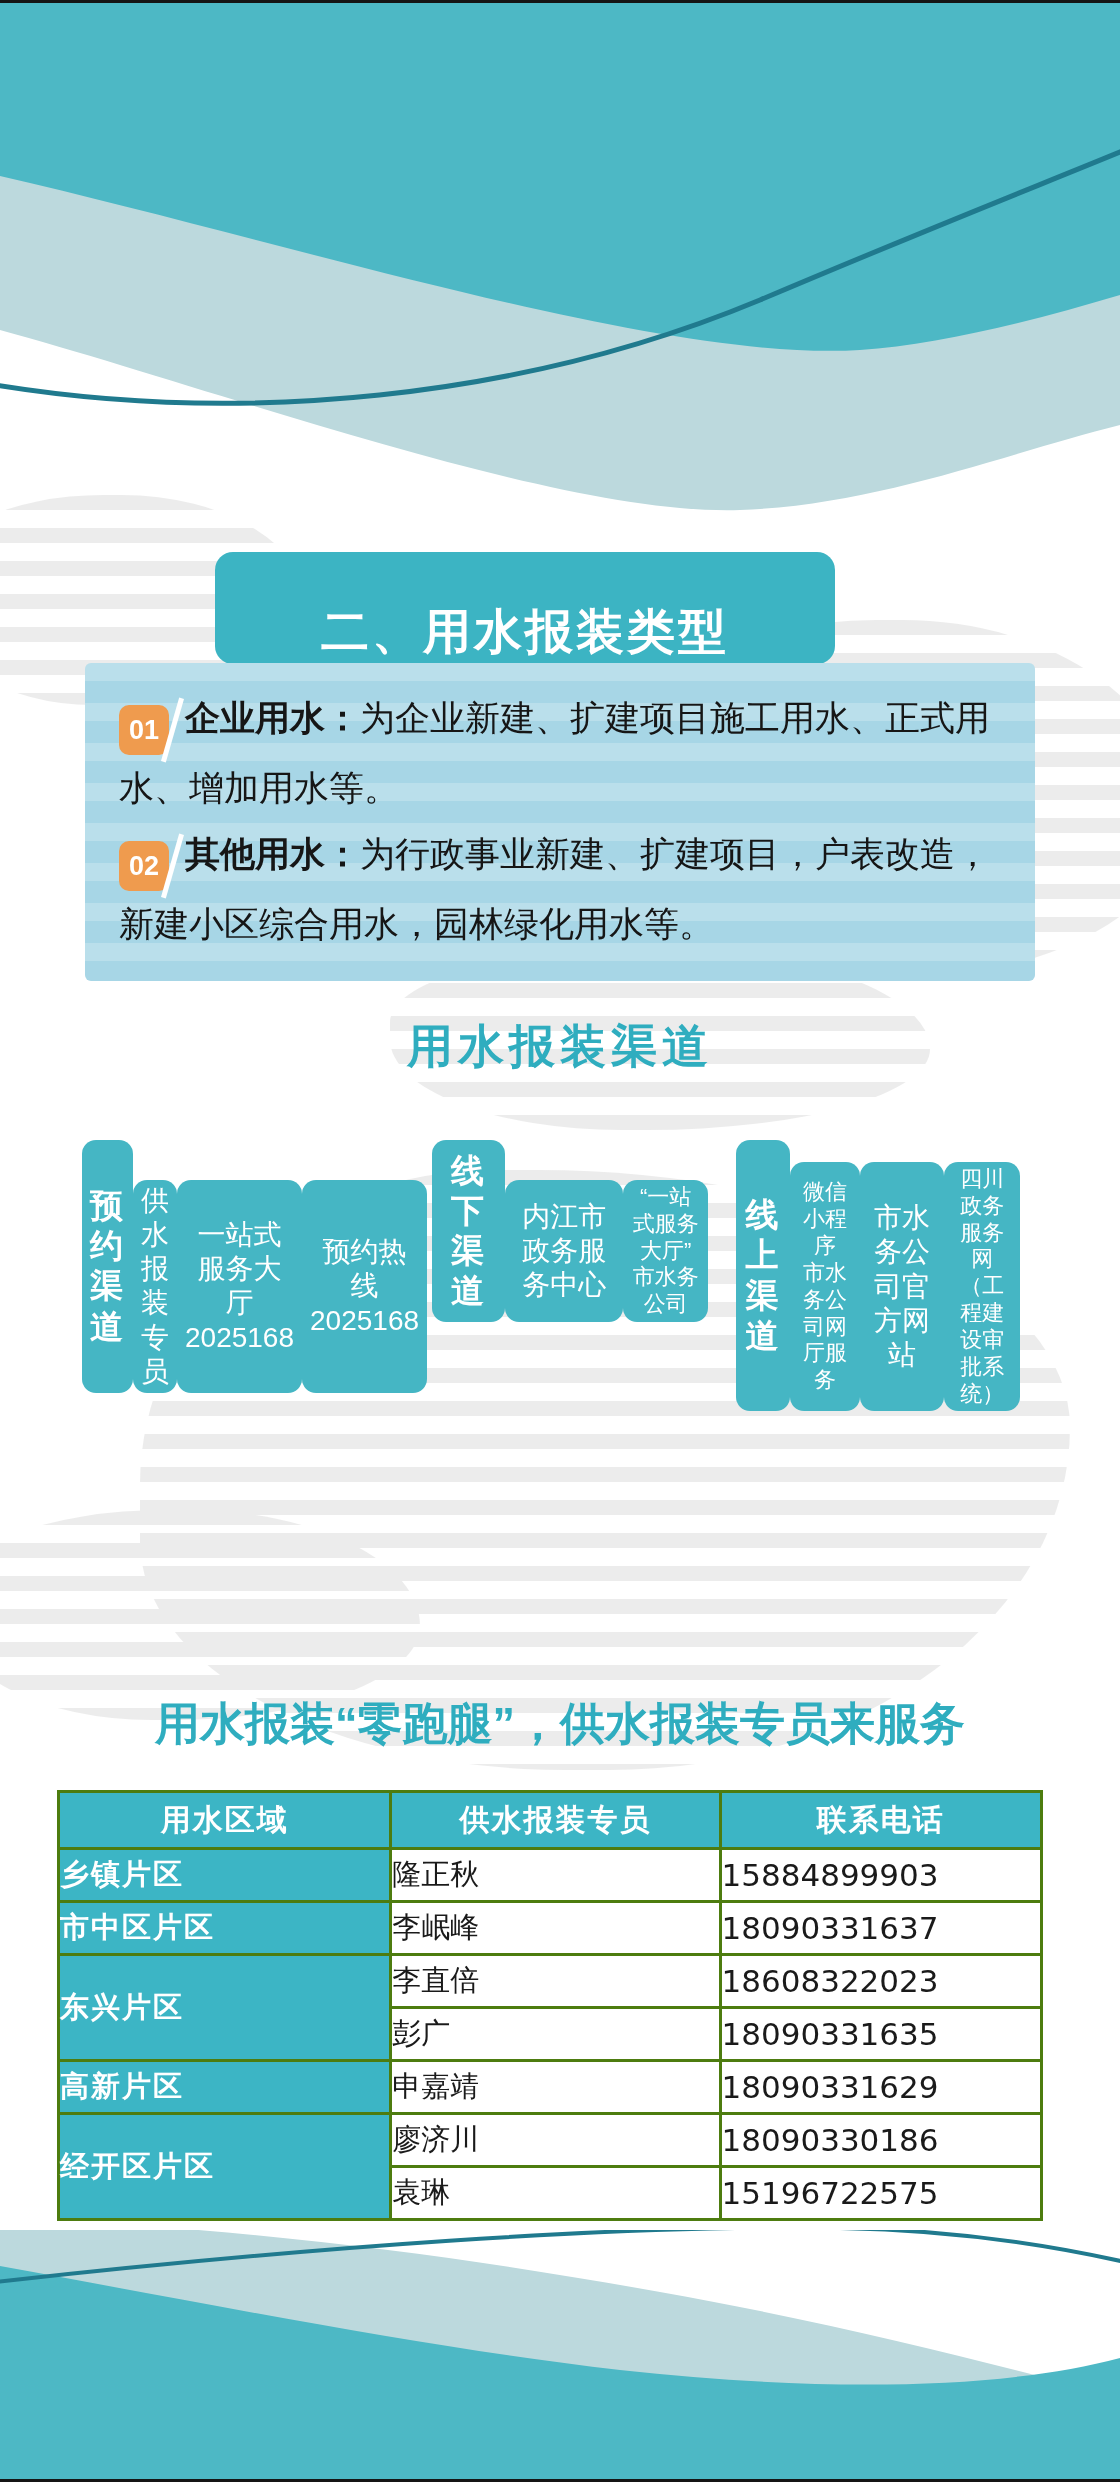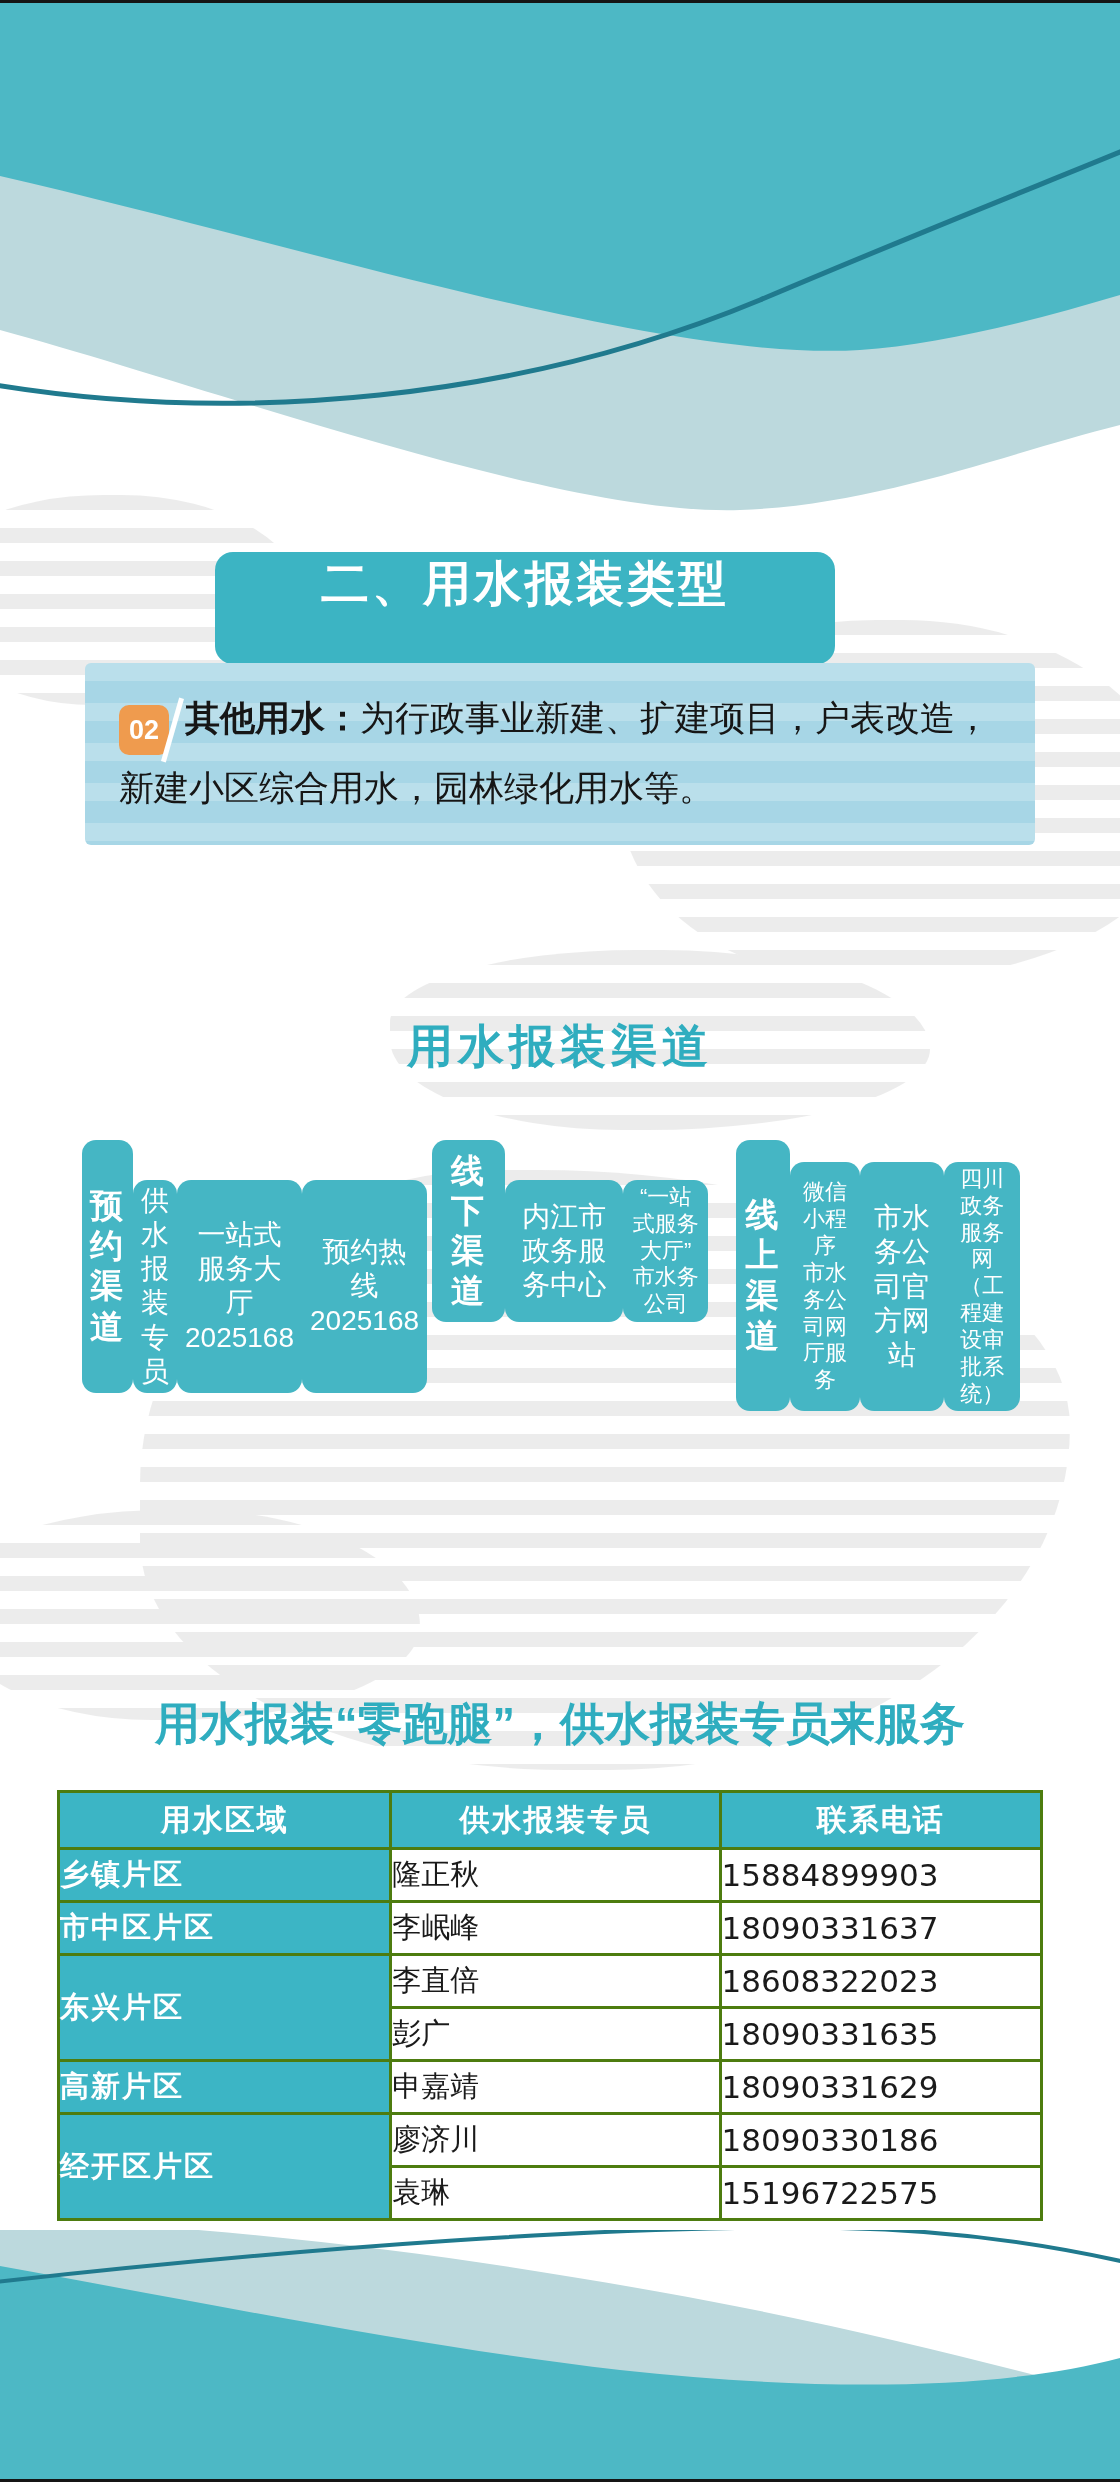--- a/index.html
+++ b/index.html
@@ -26,21 +26,21 @@
   .wave-top{top:0;}
   .wave-bottom{top:2230px;}
 
   .content{position:relative;z-index:2;}
 
   
   .title-box{
     position:absolute;left:215px;top:552px;width:620px;height:112px;
     background:#3cb4c3;border-radius:18px;color:#fff;
     font-size:48px;font-weight:bold;letter-spacing:3px;
-    display:flex;align-items:flex-start;justify-content:center;
+    display:flex;align-items:flex-end;justify-content:center;
   }
 
   
   .intro{
     position:absolute;left:85px;top:663px;width:950px;
     background:#a7d6e6;border-radius:6px;padding:22px 34px 24px 34px;box-sizing:border-box;
     background-image:repeating-linear-gradient(180deg,rgba(255,255,255,0.22) 0 18px,rgba(0,0,0,0) 18px 40px);
     color:#161616;font-size:35px;line-height:66px;font-weight:500;
   }
   .intro .item{margin:0;}
@@ -118,20 +118,21 @@
     <path d="M-5,52 C300,18 620,-6 840,-2 C950,0 1045,14 1125,32" fill="none" stroke="#207a8e" stroke-width="4"></path>
   </svg>
 
   <div class="content">
 
     <div class="title-box">
       <span>二、用水报装类型</span>
     </div>
 
     <div class="intro" id="intro-panel">
+        <p class="item"><span class="badge">01</span><b>企业用水：</b><span>为企业新建、扩建项目施工用水、正式用水、增加用水等。</span></p>
         <p class="item"><span class="badge">02</span><b>其他用水：</b><span>为行政事业新建、扩建项目，户表改造，新建小区综合用水，园林绿化用水等。</span></p>
       </div>
 
     <div class="section-heading h-channels">用水报装渠道</div>
 
     <div class="flow-col col0">
         <div class="flow-line"></div>
         <div class="flow-box flow-header">预约渠道</div>
         <div class="flow-box">供水报装专员</div>
         <div class="flow-box">一站式服务大厅 2025168</div>

